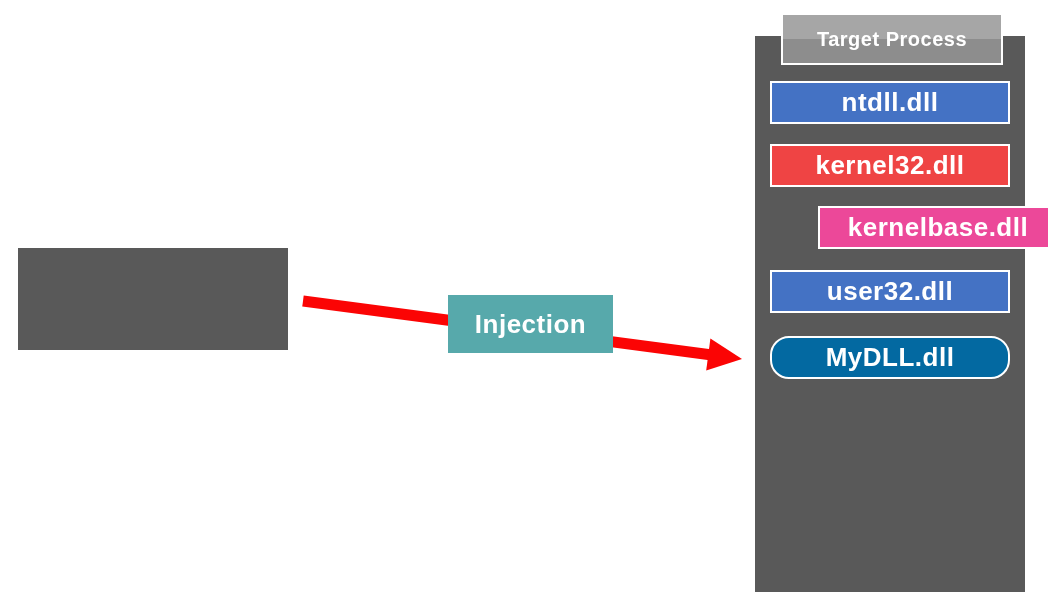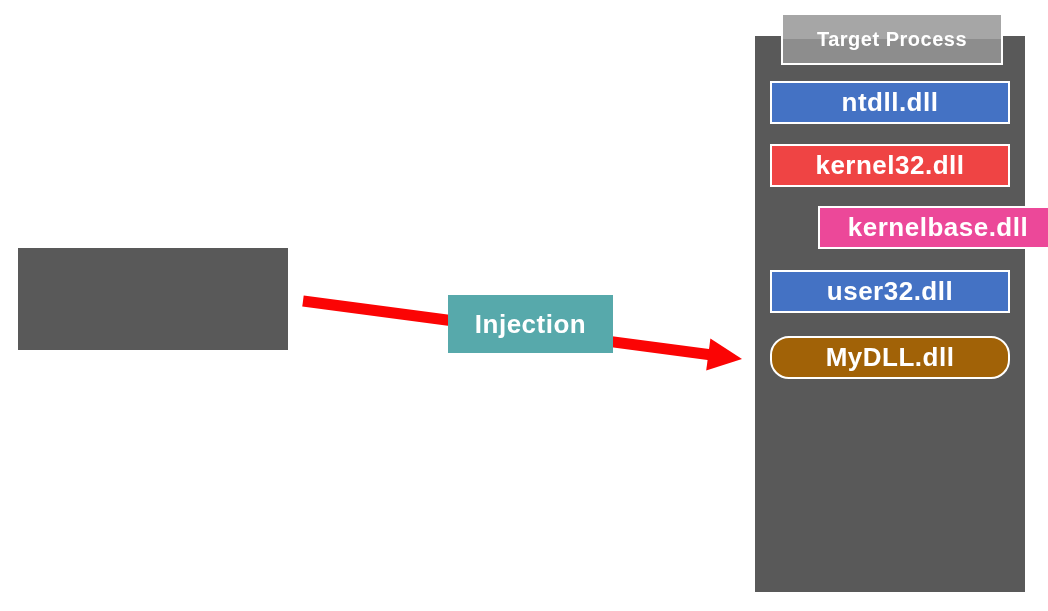--- a/index.html
+++ b/index.html
@@ -126,17 +126,17 @@
   </div>
   <div class="module-box module-1" style="background-color: #ef4444;">
     <span>kernel32.dll</span>
   </div>
   <div class="module-box module-2" style="background-color: #ec4899; margin-left: 48px;">
     <span>kernelbase.dll</span>
   </div>
   <div class="module-box module-3" style="background-color: rgb(68, 114, 196);">
     <span>user32.dll</span>
   </div>
-  <div class="module-box module-4" style="background-color: #a16207; border-radius: 19px;">
+  <div class="module-box module-4" style="background-color: #0369a1; border-radius: 19px;">
     <span>MyDLL.dll</span>
   </div>
 
 </div>
 
 </body></html>

